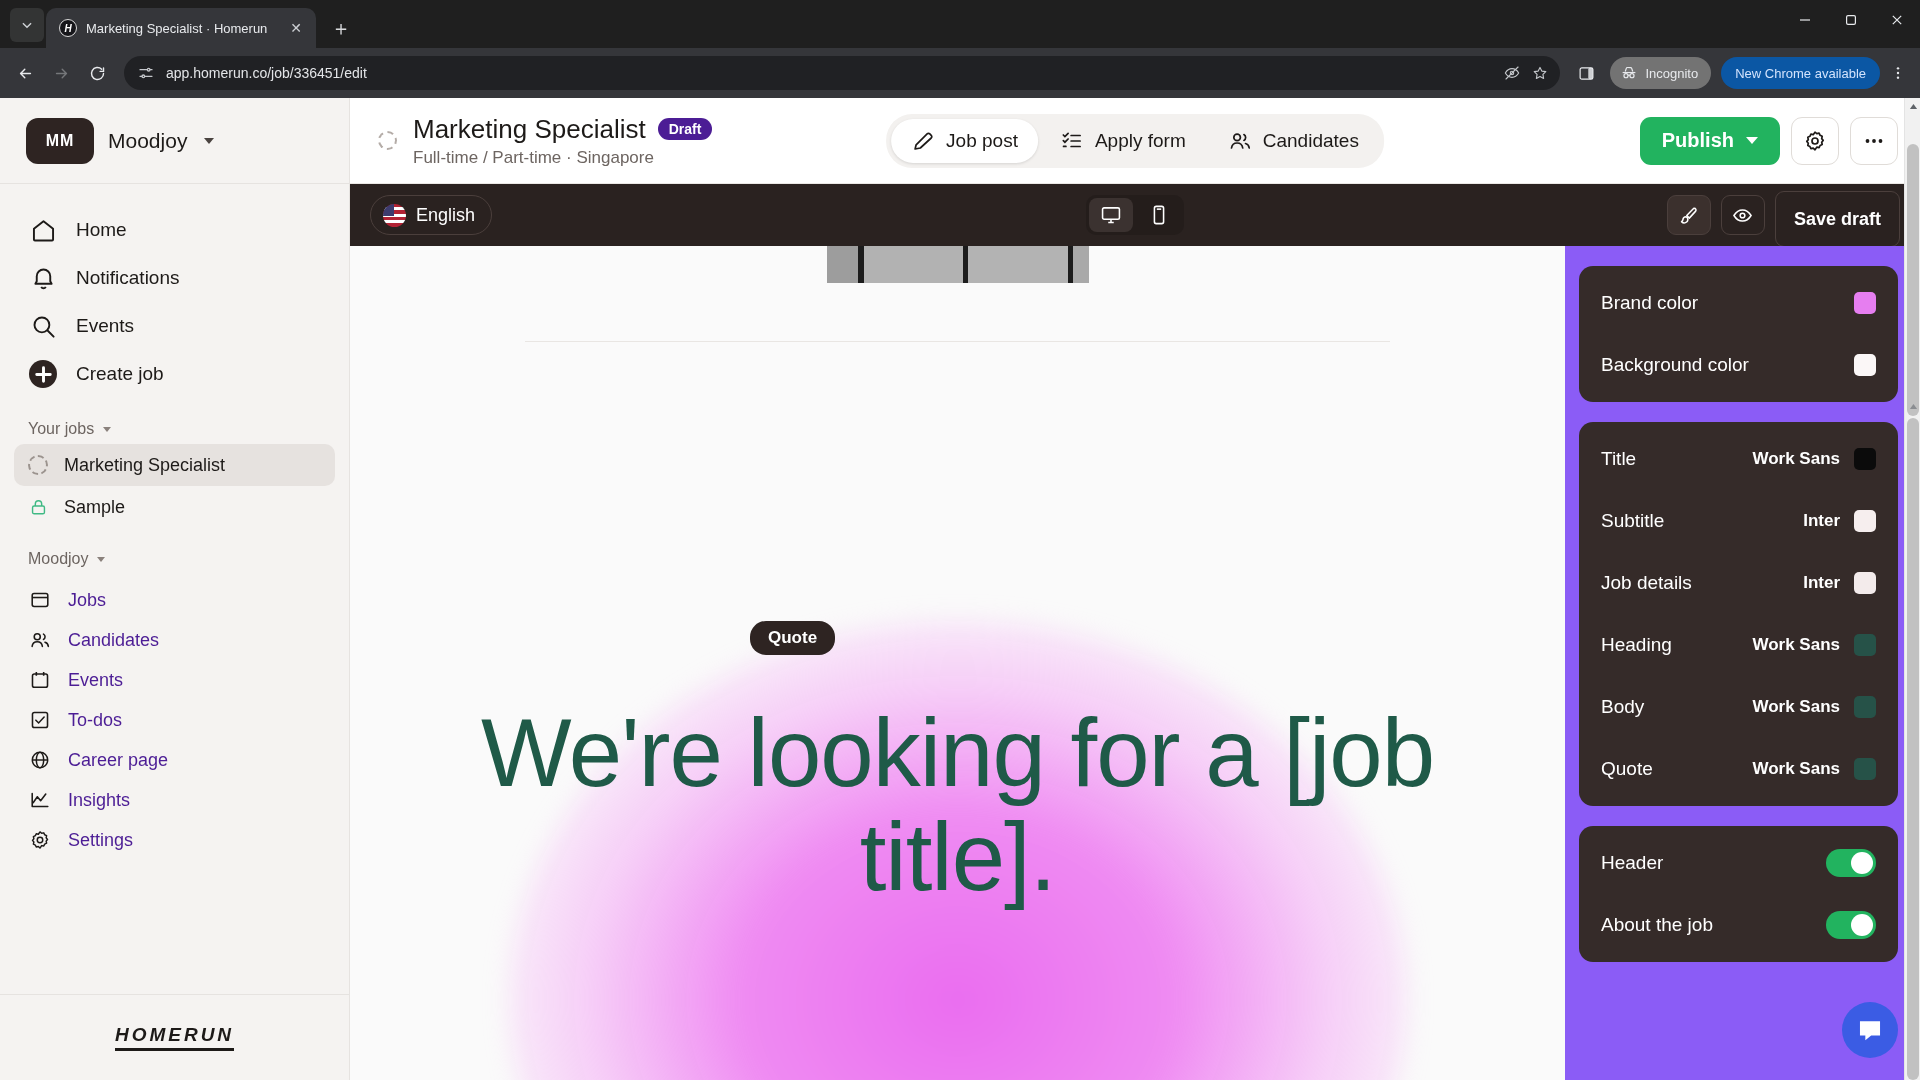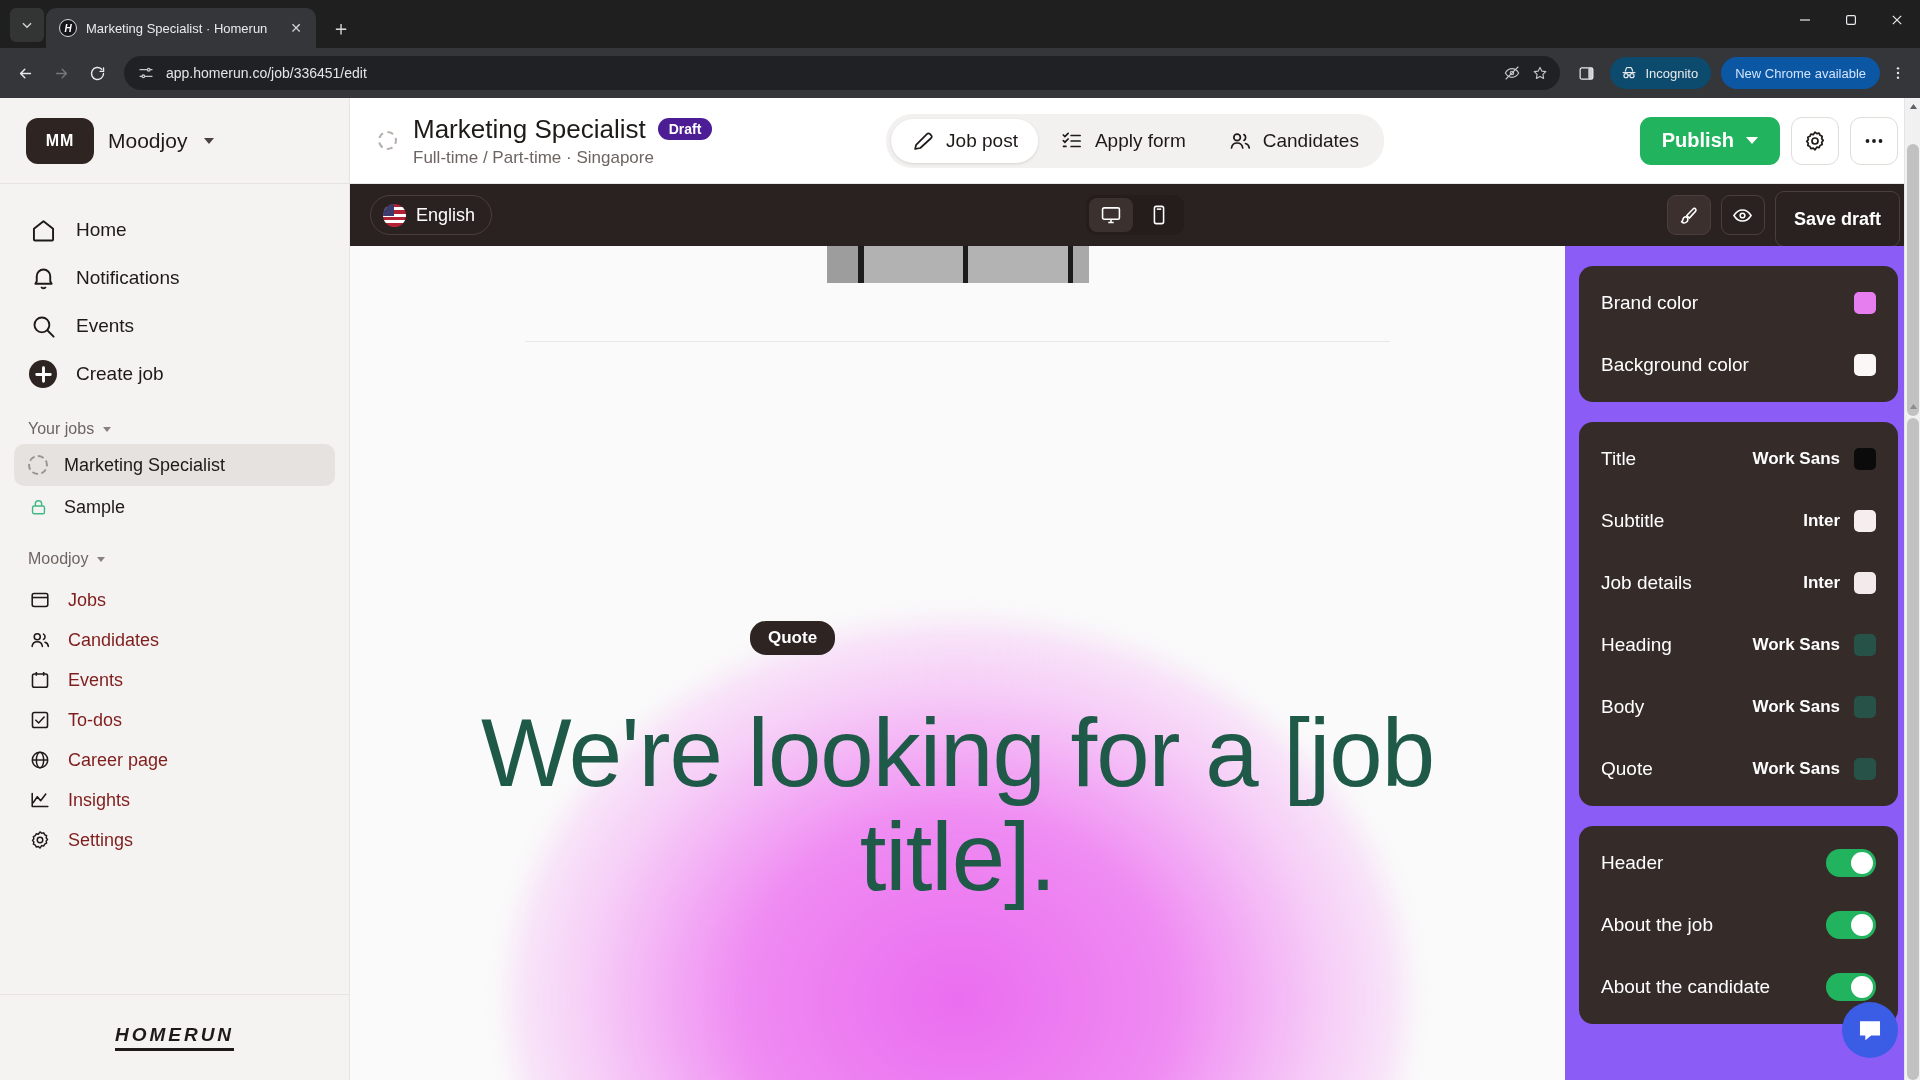--- a/index.html
+++ b/index.html
@@ -68,21 +68,21 @@
     display: flex; align-items: center; gap: 12px; padding: 0 12px 0 14px;
     margin: 0 8px;
   }
   .omnibox .url { color: #e3e5e8; font-size: 14px; flex: 1; }
   .omni-icon { display:flex; align-items:center; color:#c3c6ca; }
   .omni-icon svg { width:16px; height:16px; }
   .tb-right { display:flex; align-items:center; gap: 4px; }
   .tb-ico { width: 32px; height: 32px; border-radius:50%; display:flex; align-items:center; justify-content:center; color:#e8eaed; }
   .tb-ico svg { width: 17px; height: 17px; }
   .incognito-pill {
-    height: 32px; border-radius: 16px; background: #0c4a6e; display:flex; align-items:center;
+    height: 32px; border-radius: 16px; background: #737373; display:flex; align-items:center;
     gap: 7px; padding: 0 13px 0 10px; color:#e8eaed; font-size:13px; margin-left: 4px;
   }
   .incognito-pill svg { width: 18px; height: 18px; }
   .chrome-update {
     height: 32px; border-radius: 16px; background: #0b57a4; color:#d3e3fd;
     display:flex; align-items:center; padding: 0 14px; font-size: 13px; margin-left: 6px;
   }
   .kebab { width: 28px; height: 32px; display:flex; align-items:center; justify-content:center; color:#e8eaed; }
 
   
@@ -131,21 +131,21 @@
   .job-item.active { background: #e6e2df; }
   .dashed-circle {
     width: 20px; height: 20px; border-radius:50%; border: 2px dashed #9b938e; flex:none;
   }
   .lock-ic { width:20px; height:20px; flex:none; display:flex; align-items:center; justify-content:center; }
   .lock-ic svg { width: 19px; height: 19px; }
 
   .nav2 { margin-top: 6px; padding: 0 14px; }
   .nav2-item {
     display:flex; align-items:center; gap: 16px; height: 40px;
-    padding: 0 14px; border-radius: 10px; color:#7f1d1d; font-size: 18px;
+    padding: 0 14px; border-radius: 10px; color:#4c1d95; font-size: 18px;
   }
   .nav2-item .ic { width: 24px; height: 24px; display:flex; align-items:center; justify-content:center; flex:none; }
   .nav2-item .ic svg { width: 22px; height: 22px; }
 
   .sidebar-footer {
     margin-top: auto; border-top: 1px solid #e6e3e0; height: 86px;
     display:flex; align-items:center; justify-content:center;
   }
   .logo {
     font-size: 19px; font-weight: 700; letter-spacing: 3px; font-style: italic;
@@ -708,24 +708,20 @@
 
           <div class="card">
             <div class="row">
               <span class="label">Header</span>
               <span class="toggle"></span>
             </div>
             <div class="row">
               <span class="label">About the job</span>
               <span class="toggle"></span>
             </div>
-            <div class="row">
-              <span class="label">About the candidate</span>
-              <span class="toggle"></span>
-            </div>
           </div>
         </div>
 
         <div class="intercom">
           <svg viewBox="0 0 24 24" fill="#fff">
             <path d="M3.4 4.4h17.2v12.4H13l-5 4v-4H3.4z"></path>
           </svg>
         </div>
       </div>
     </div>

